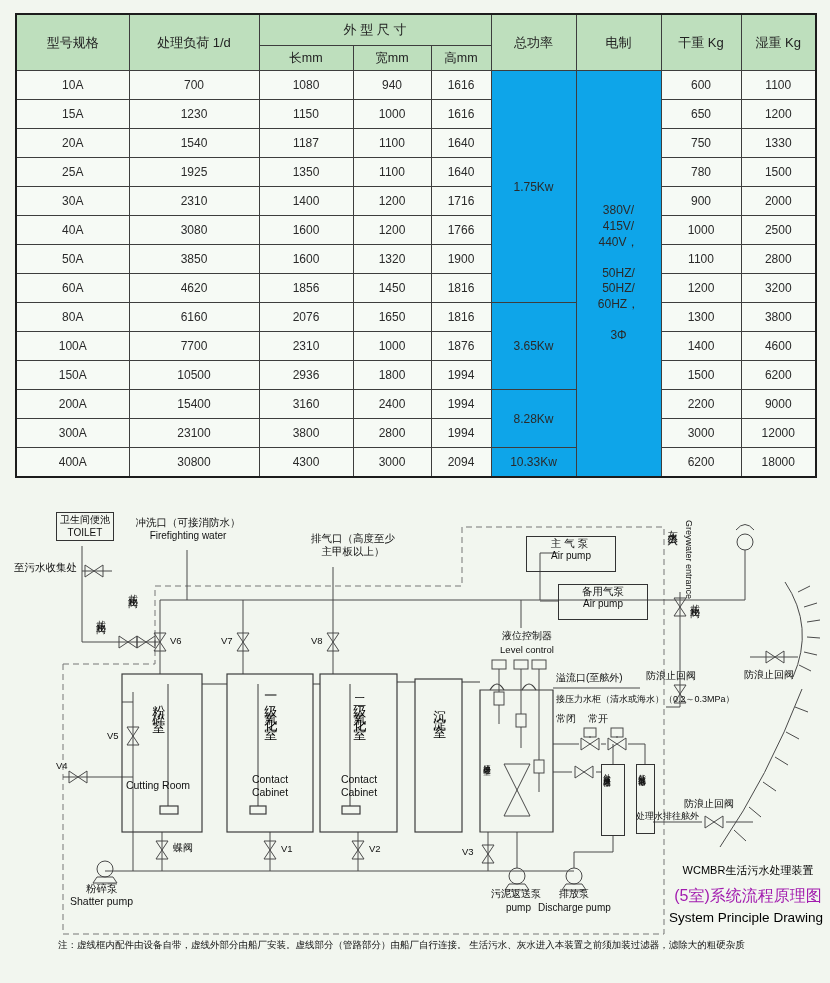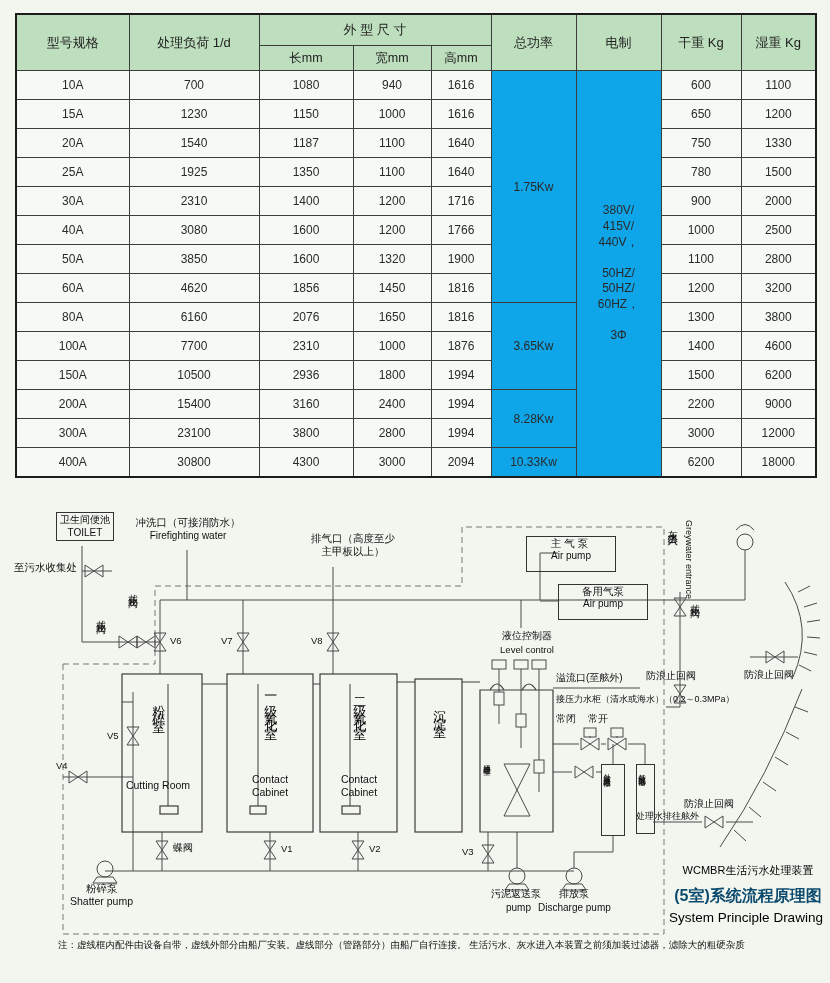--- a/index.html
+++ b/index.html
@@ -19,21 +19,21 @@
   .lb{position:absolute;font-size:10.5px;line-height:1.25;white-space:nowrap;color:#101010}
   .en{font-size:10px}
   .sm9{font-size:9px}
   .ctr{text-align:center;white-space:normal}
   .pre{white-space:pre-line}
   .vert{writing-mode:vertical-rl;letter-spacing:2px}
   .tankcn{writing-mode:vertical-rl;font-size:13px;letter-spacing:7px;color:#000}
   .tiny{font-size:7.5px;letter-spacing:1px}
   .box{position:absolute;border:1.5px solid #333;text-align:center;background:transparent}
   .title1{font-size:11px;font-weight:normal;color:#000}
-  .title2{font-size:16px;font-weight:bold;color:#0c4a6e}
+  .title2{font-size:16px;font-weight:normal;color:#a21caf}
   .title3{font-size:13.5px;color:#000}
   .note{font-size:9.5px;color:#111;white-space:nowrap}
 </style>
 </head>
 <body>
 
 <table class="spec">
   <colgroup>
     <col style="width:113px">
       <col style="width:130px">

